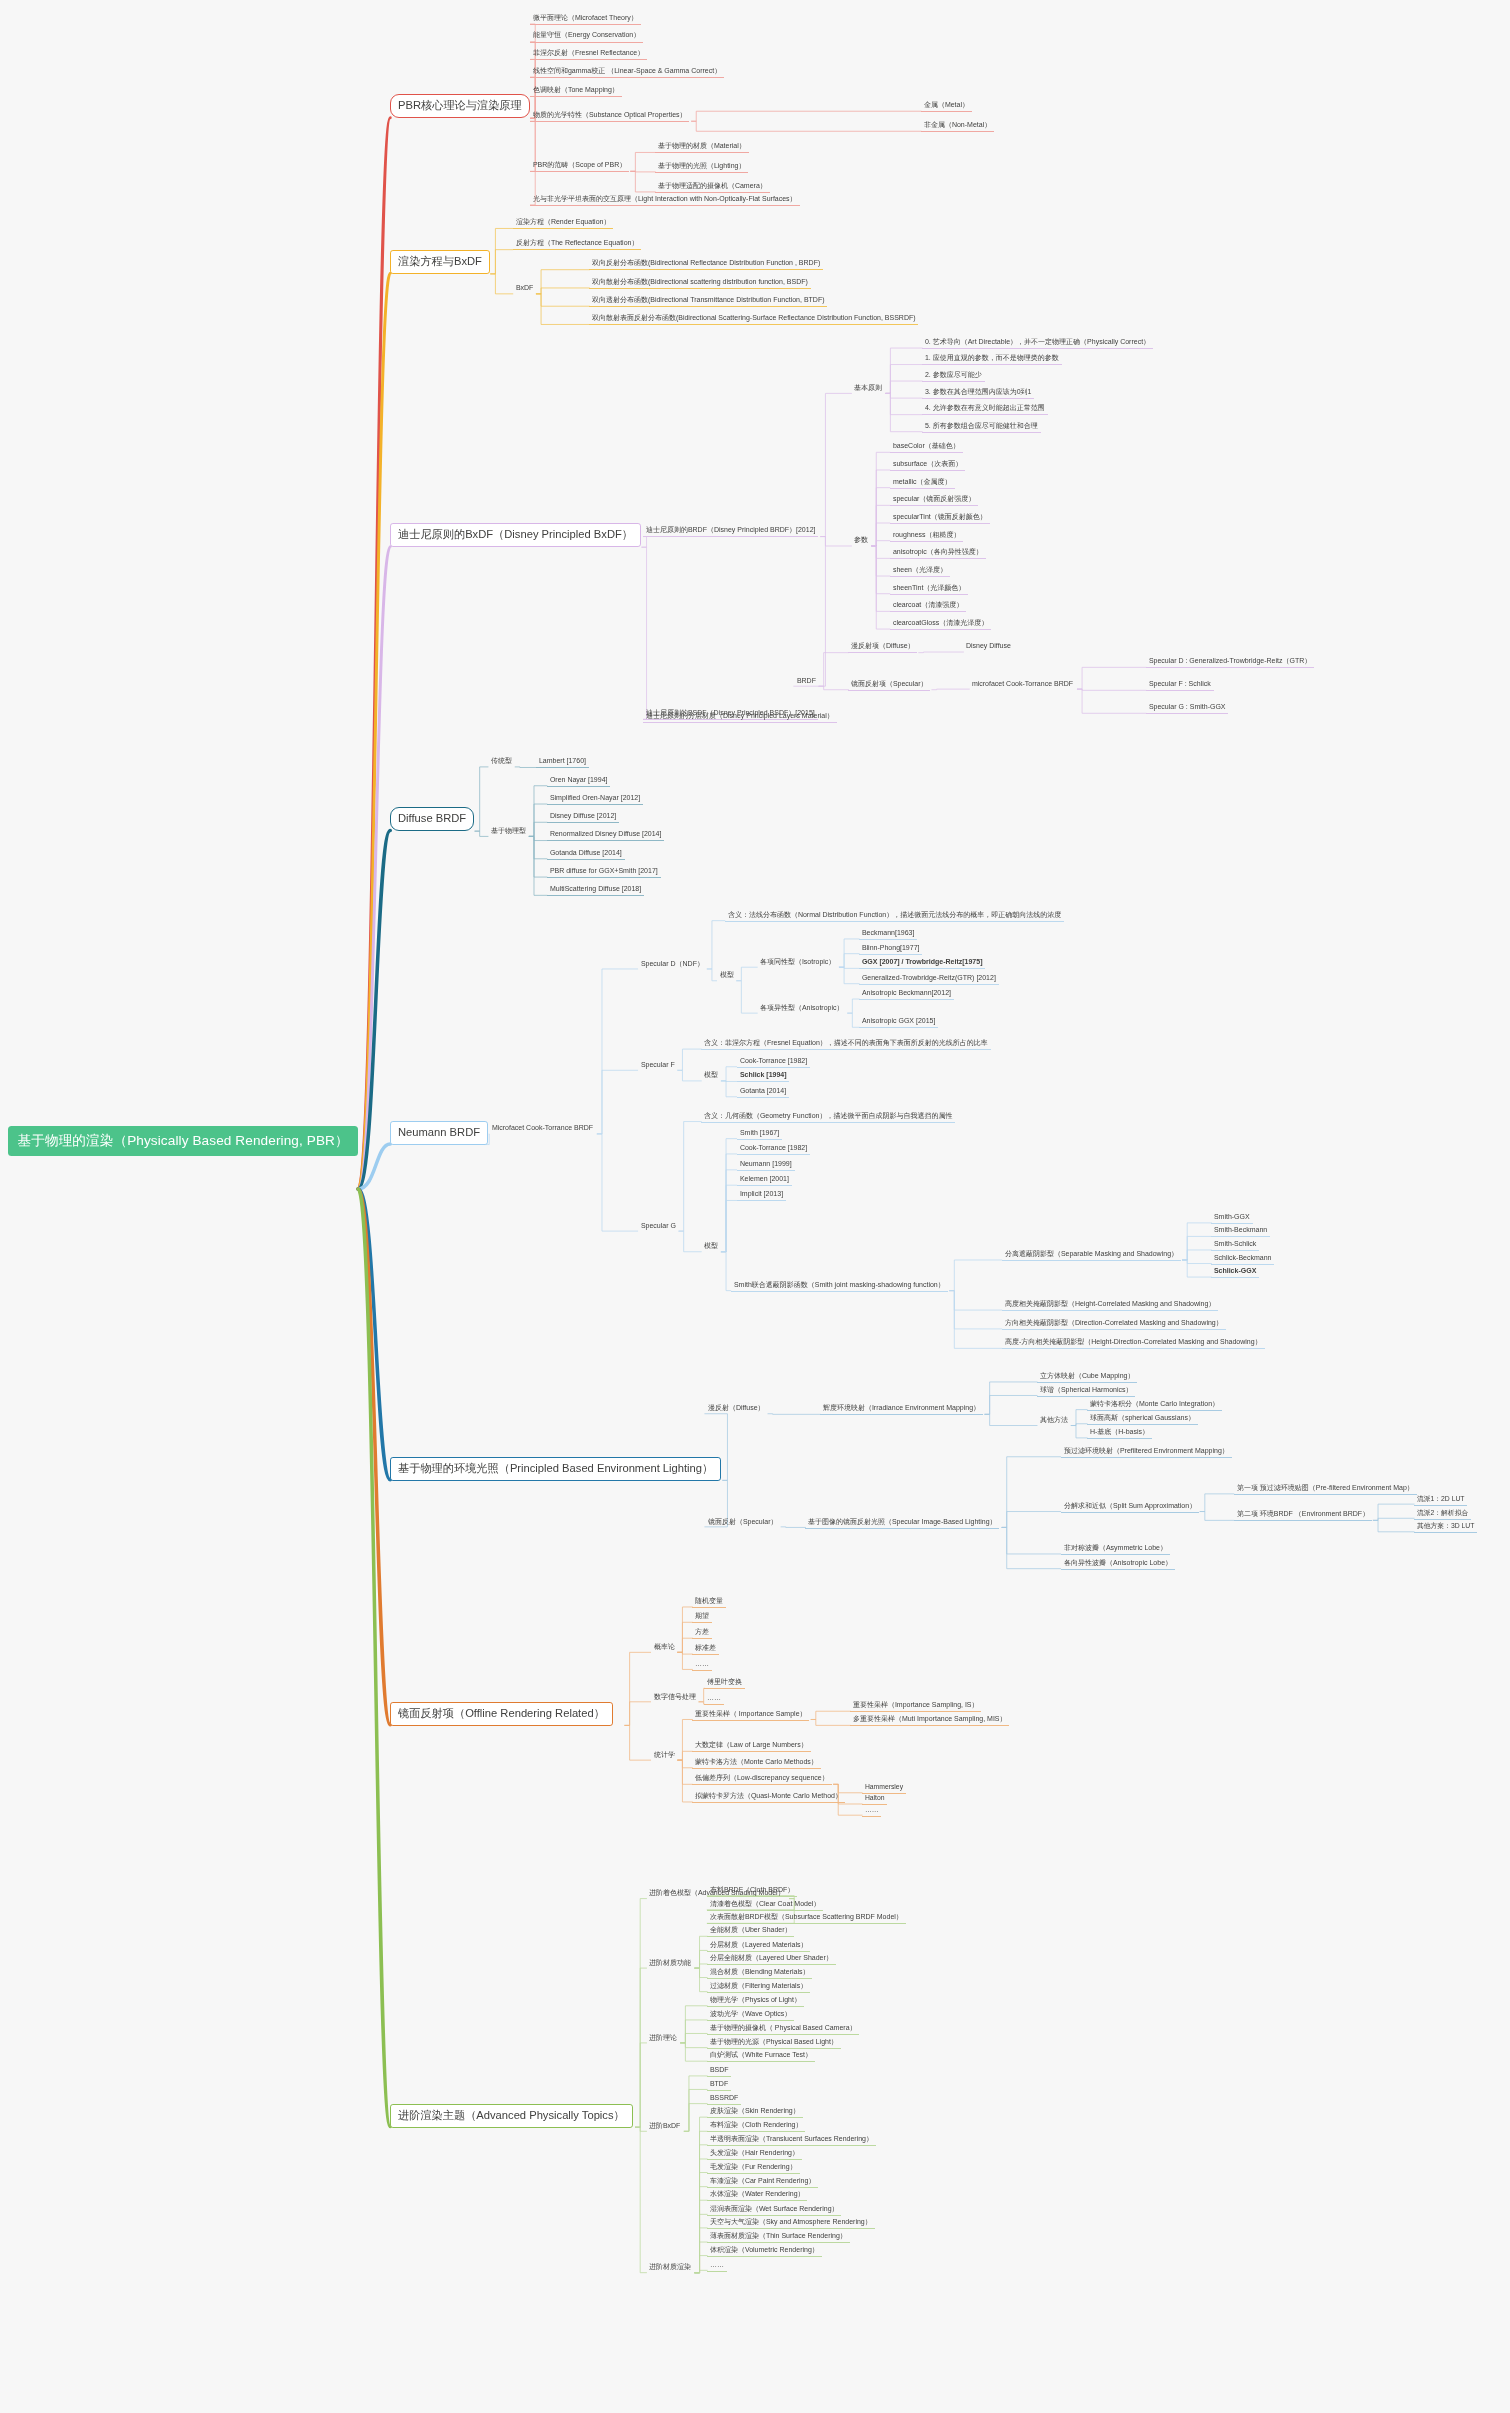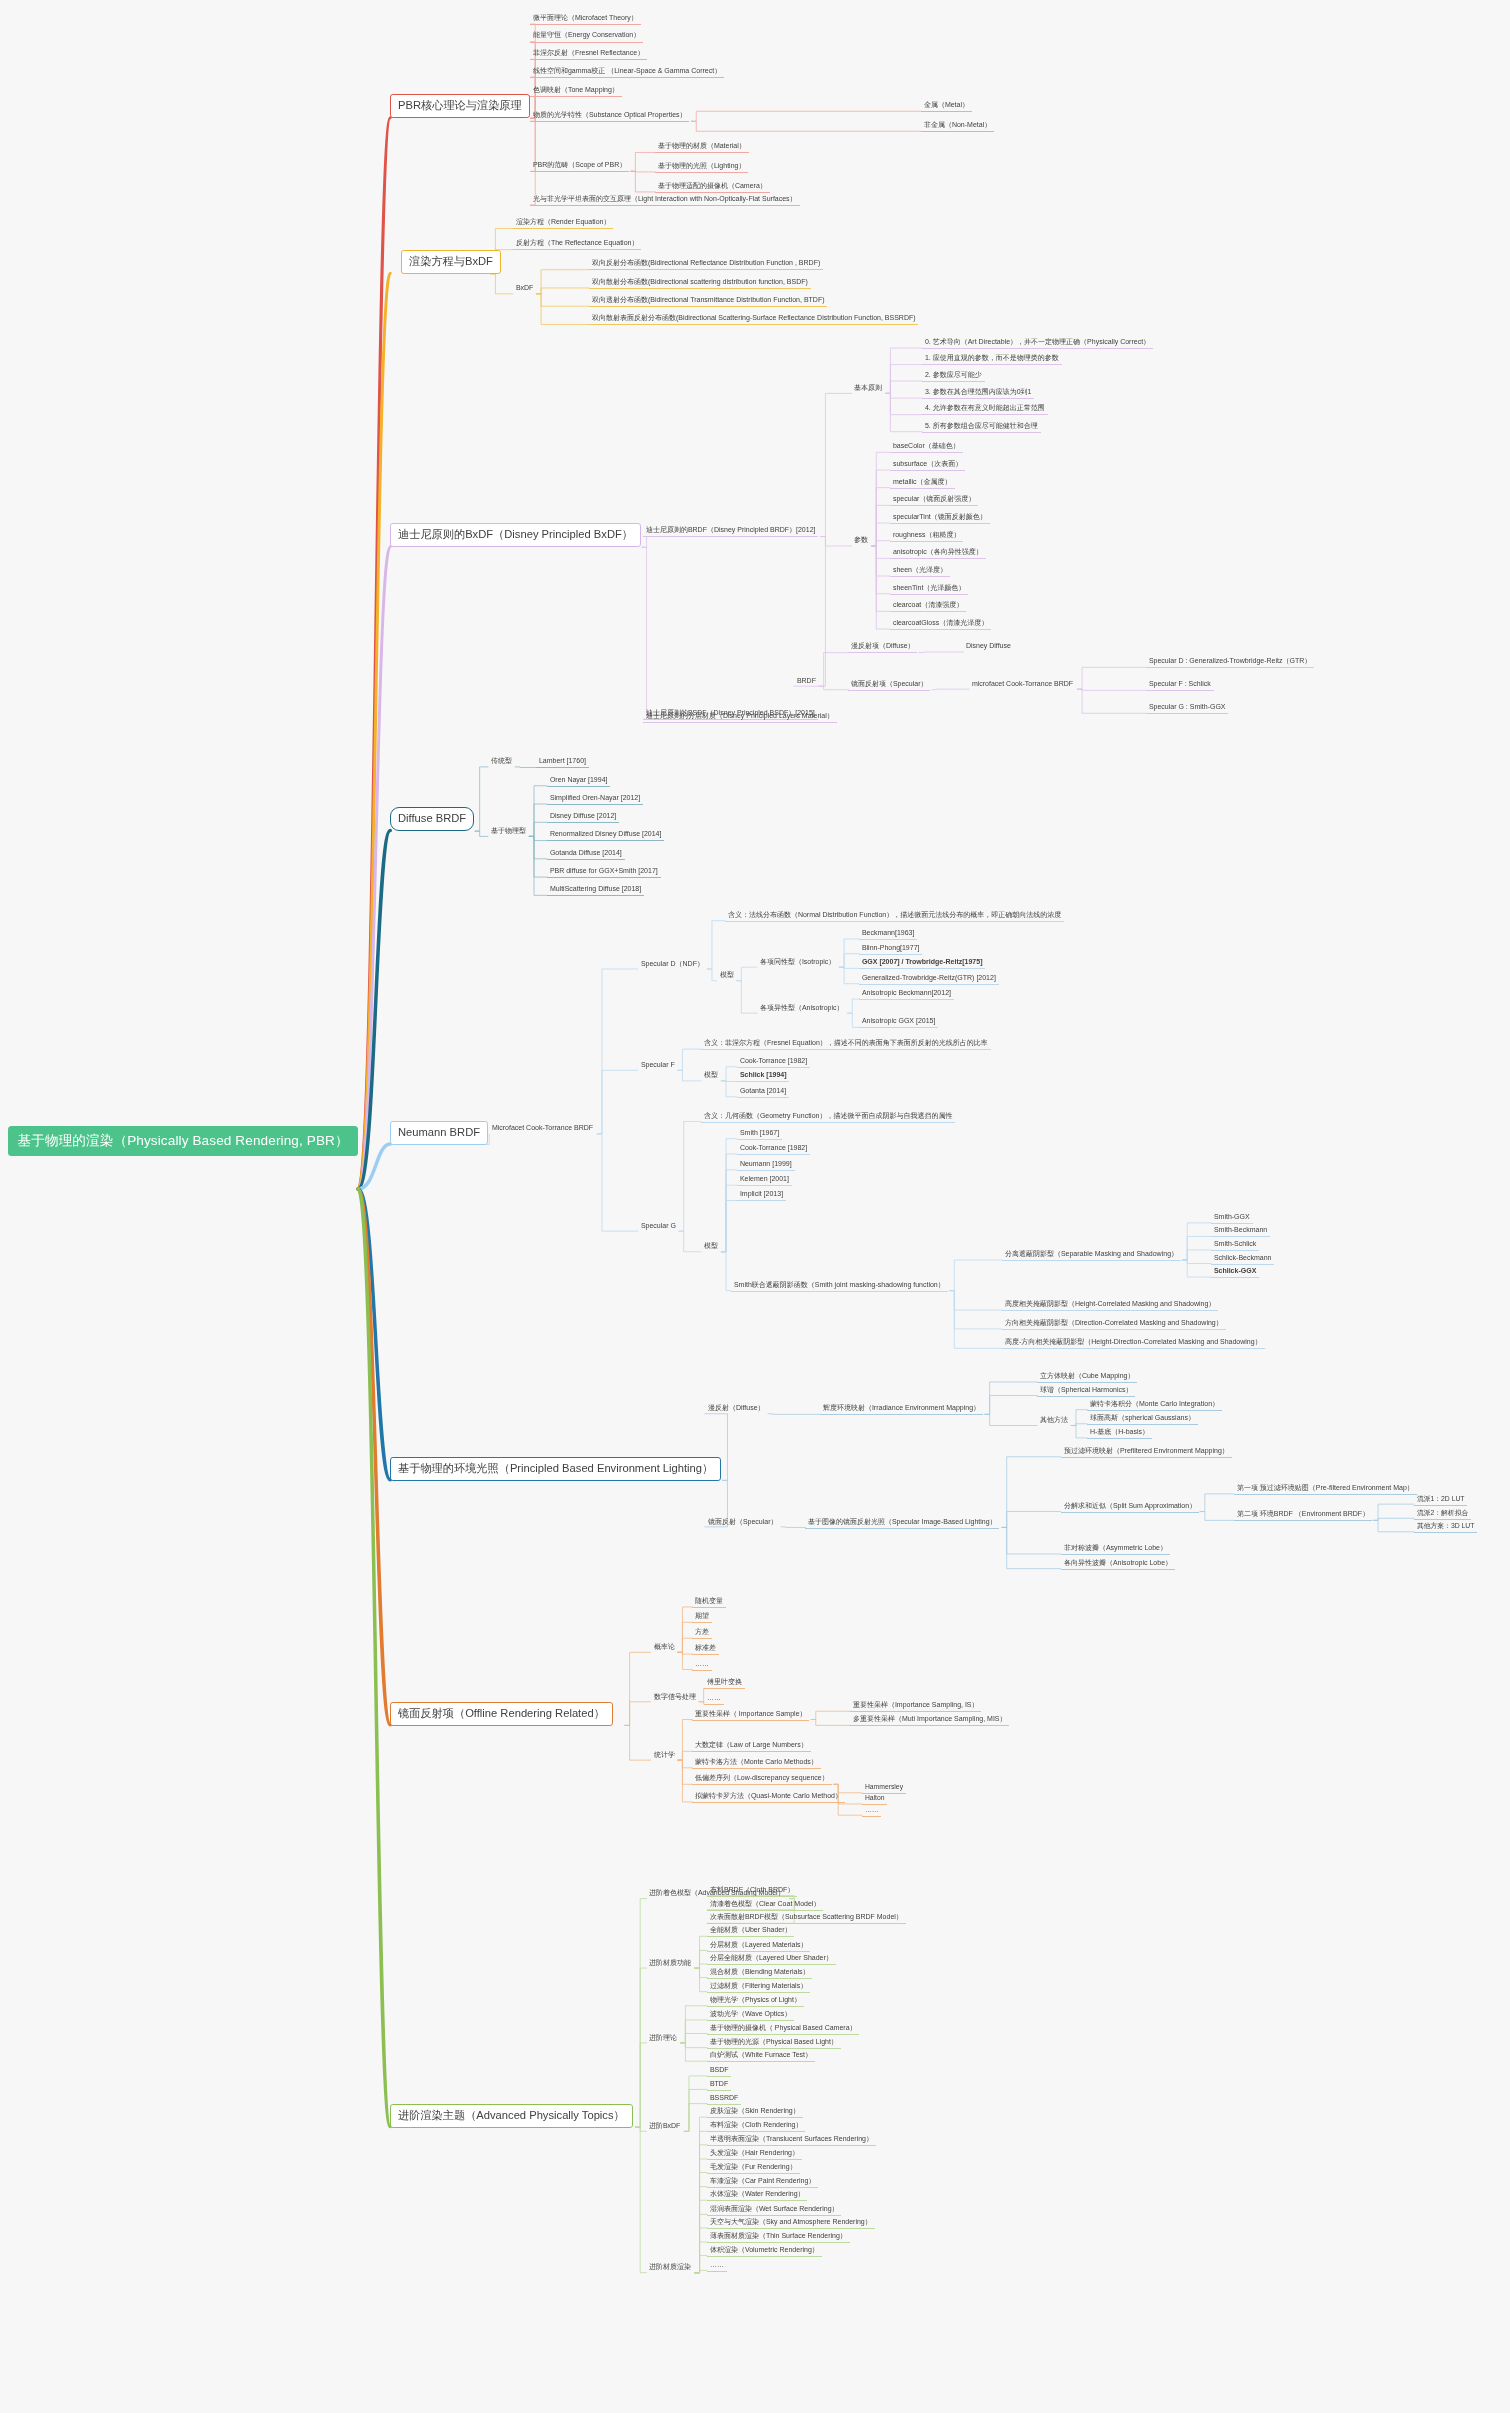--- a/index.html
+++ b/index.html
@@ -30,22 +30,22 @@
     padding:6.5px 9.4px 7.7px 9.4px;
     letter-spacing:0.1px;
   }
   .n-l1 {
     background:#ffffff;
     border:1.2px solid #cfcfcf;
     border-radius:2.9px;
     font-size:11.2px;
     padding:4.1px 7px 5.3px 7px;
   }
-  .n-l1.c-red    { border-color:#e0534a; }
-  .n-l1.c-amber  { border-color:#f3b229;margin-left:11px; }
+  .n-l1.c-red    { border-color:#e0534a;border-radius:9px; }
+  .n-l1.c-amber  { border-color:#f3b229; }
   .n-l1.c-purple { border-color:#d8b6e8; }
   .n-l1.c-teal   { border-color:#1b6b86;border-radius:9px; }
   .n-l1.c-blue   { border-color:#9dcdf0; }
   .n-l1.c-steel  { border-color:#2277a8; }
   .n-l1.c-orange { border-color:#e07b30; }
   .n-l1.c-green  { border-color:#8cbf52; }
 
   .n-leaf {
     font-size:7.7px;
     padding:1.8px 2.9px 2.4px 2.9px;

